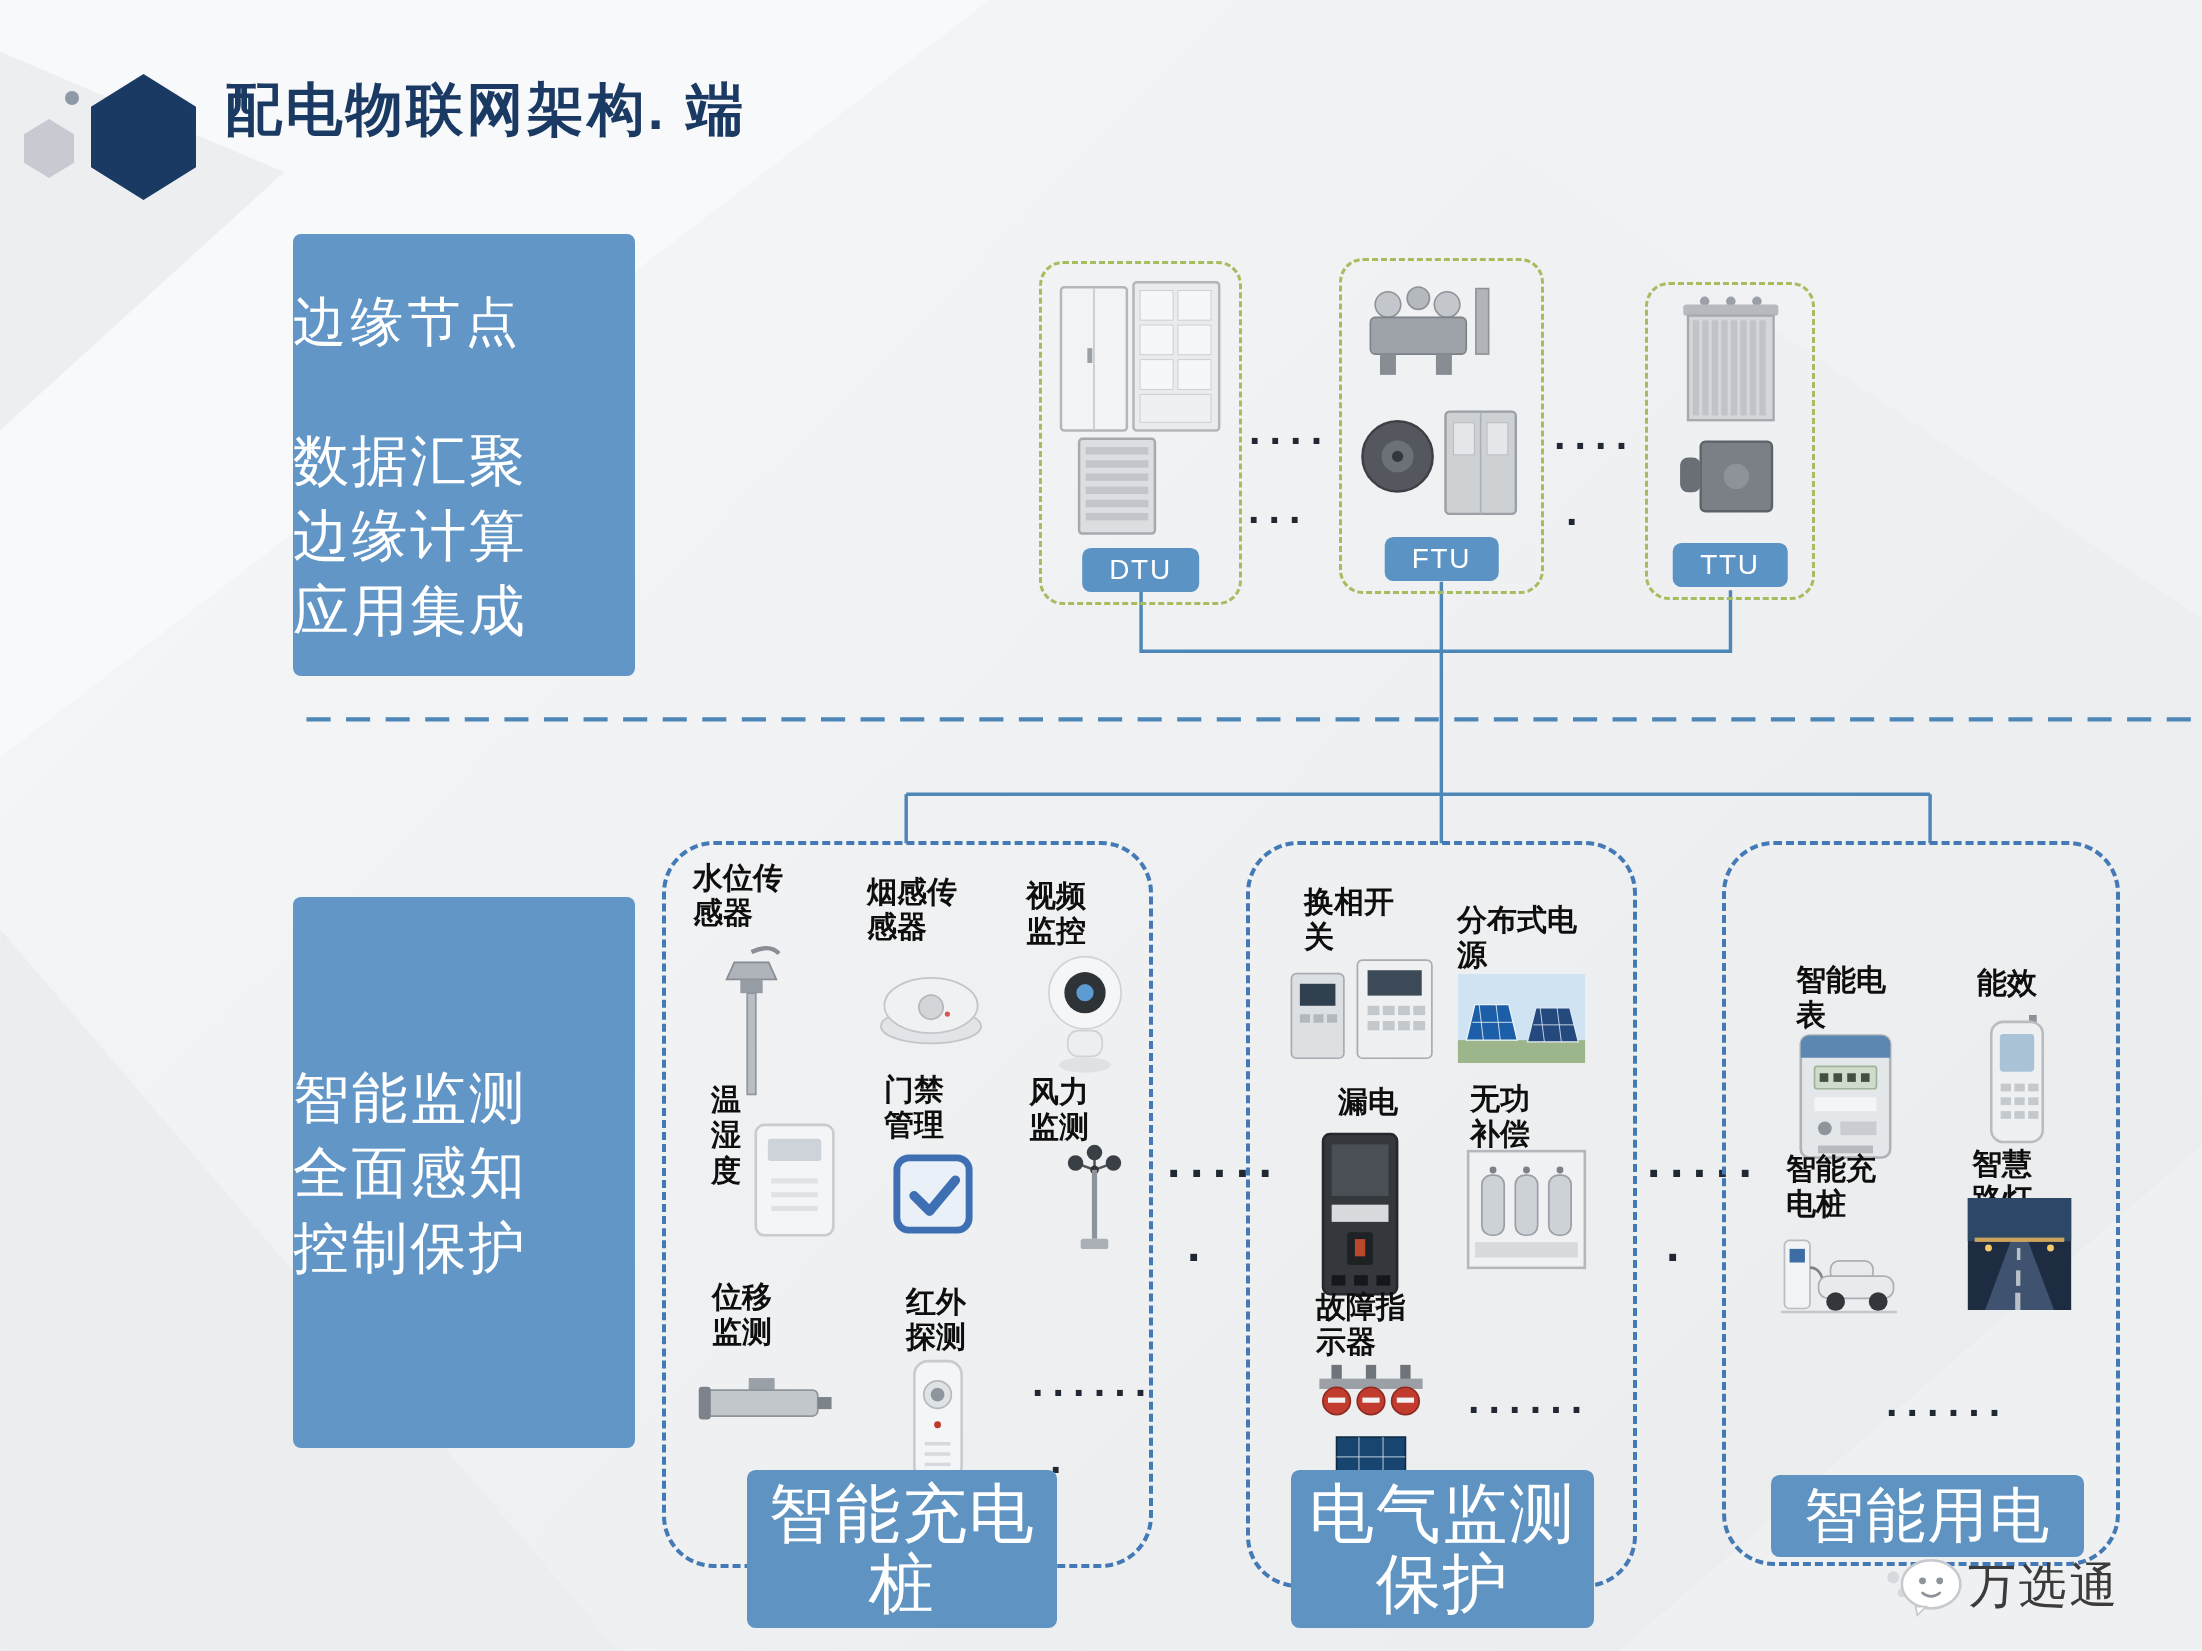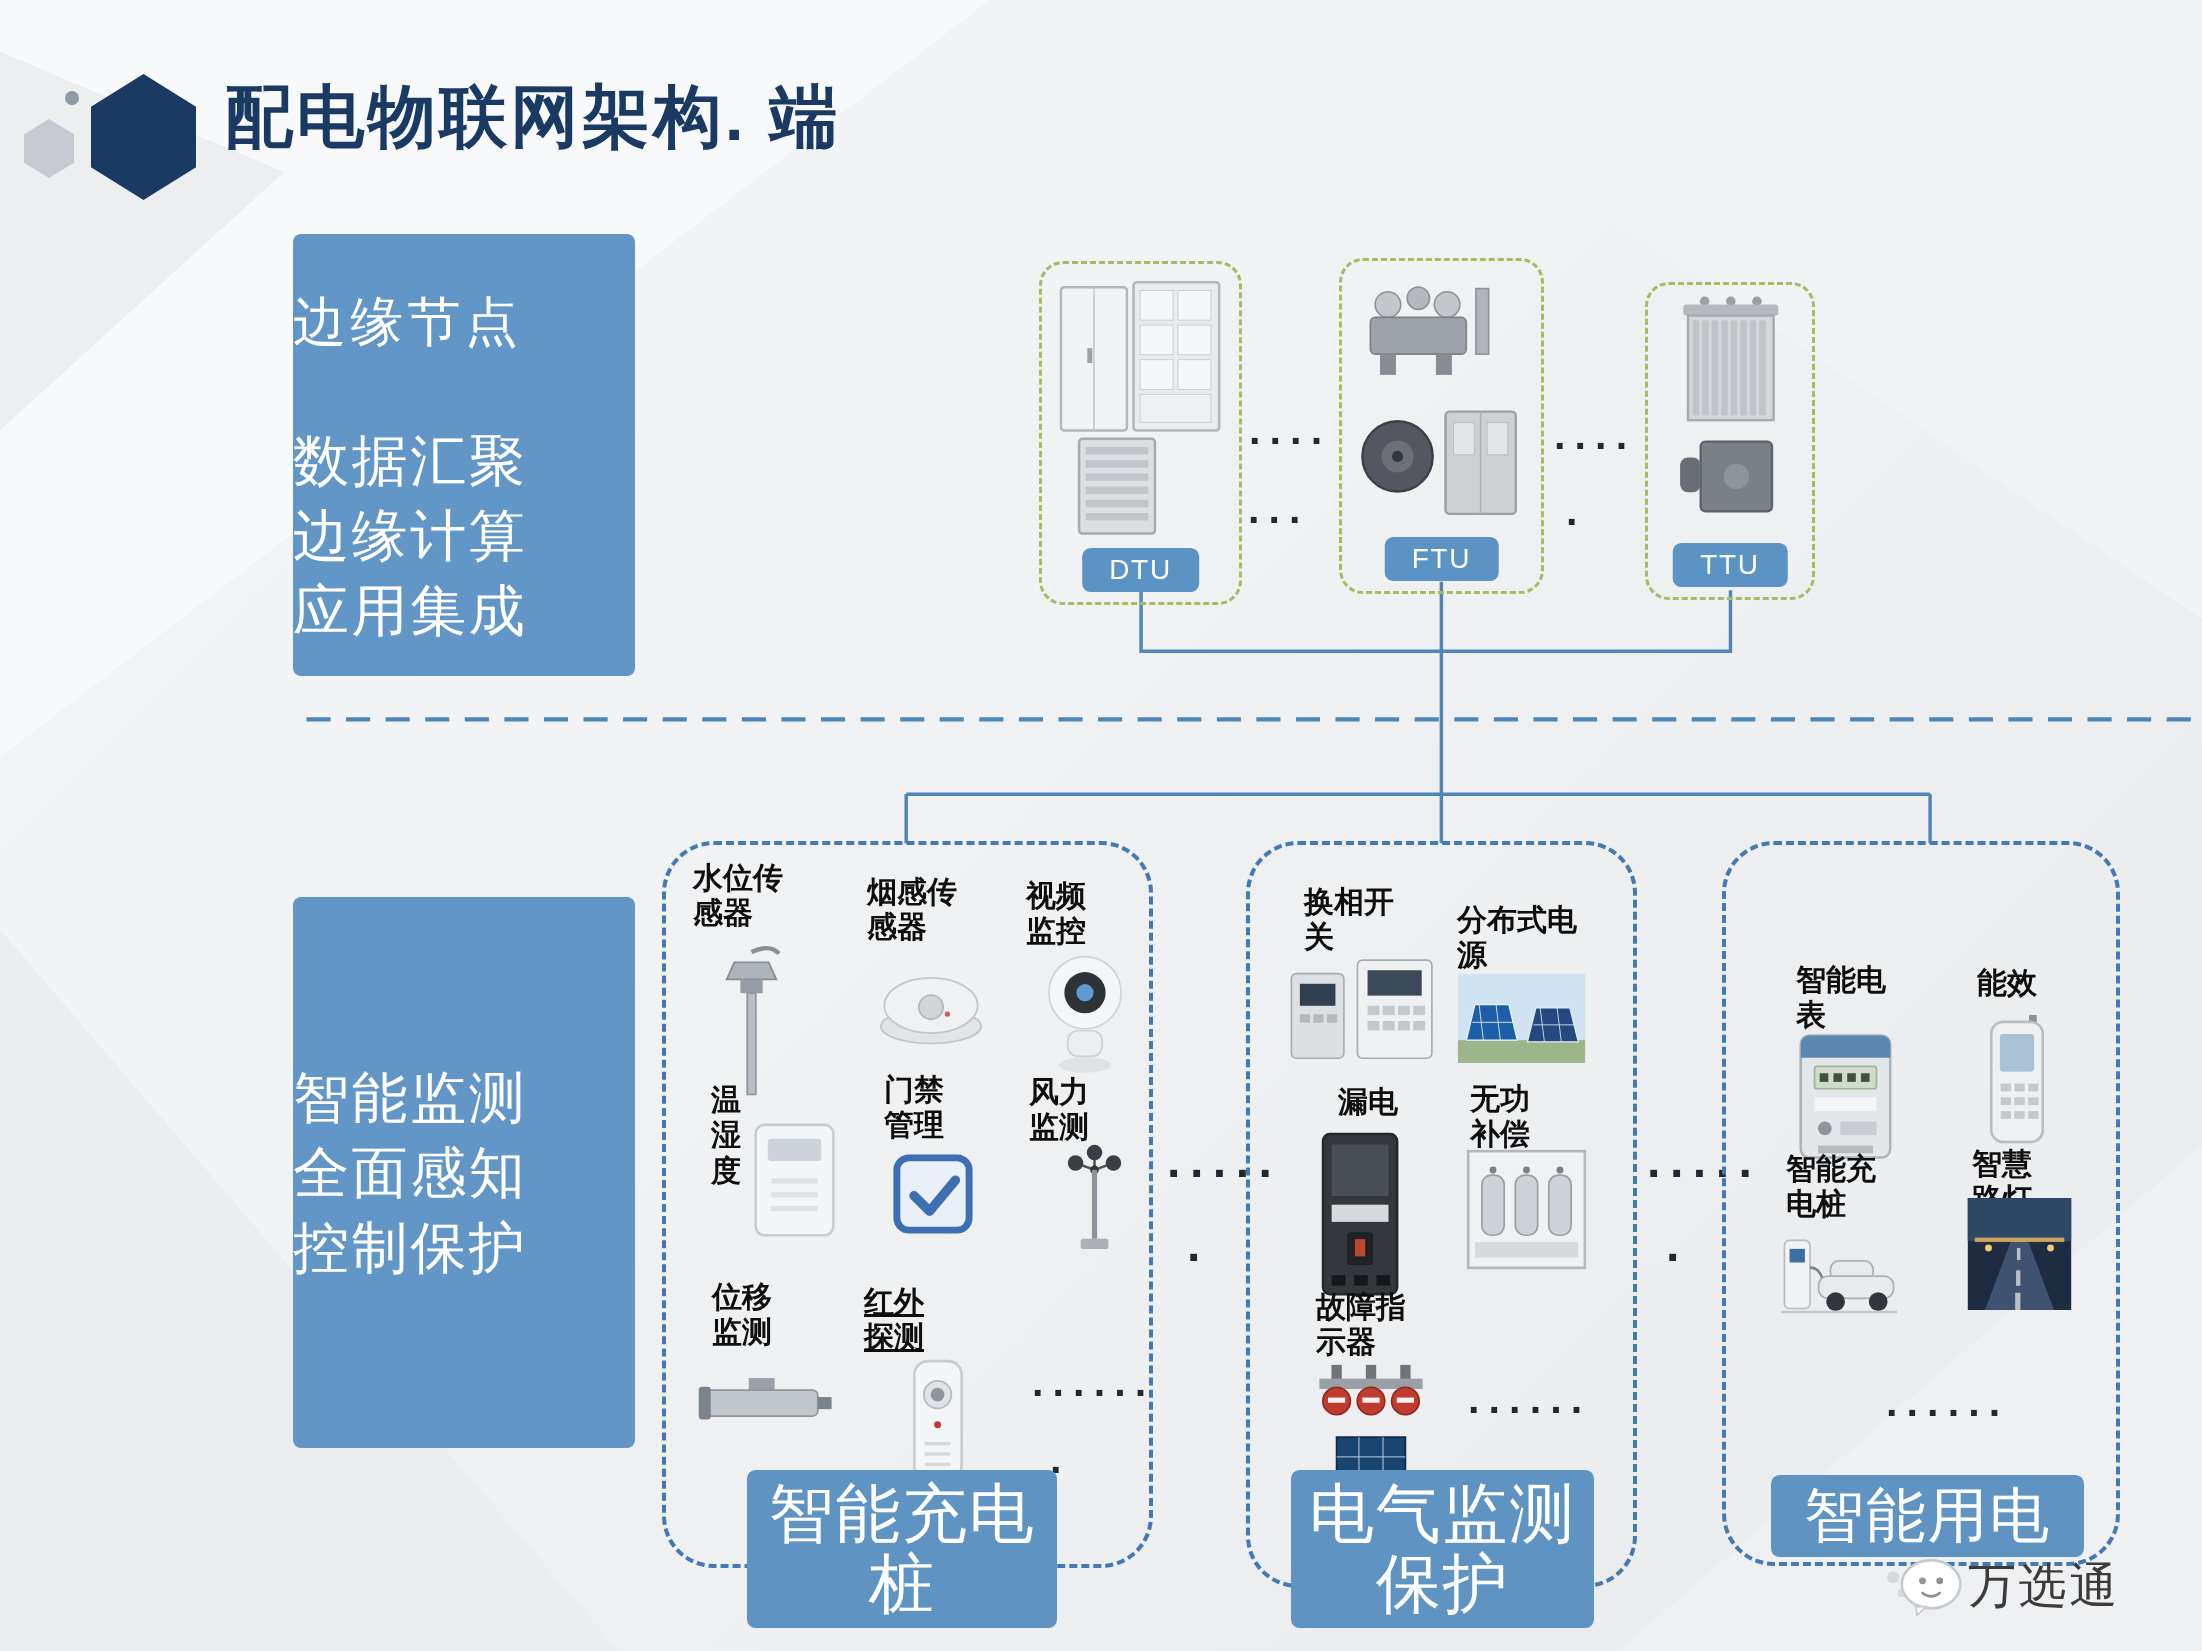--- a/index.html
+++ b/index.html
@@ -7,21 +7,21 @@
   body { font-family:"Liberation Sans","DejaVu Sans",sans-serif; }
   .canvas { position:relative; width:2203px; height:1652px; overflow:hidden;
             background:linear-gradient(135deg,#f6f7f8 0%,#eef0f1 55%,#e9ebed 100%); }
   svg { display:block; }
 
   
   .hex { position:absolute; clip-path:polygon(50% 0,100% 26%,100% 74%,50% 100%,0 74%,0 26%); }
   .hex-main { left:91px; top:74px; width:105px; height:126px; background:#1b3a63; }
   .hex-small { left:24px; top:119px; width:50px; height:59px; background:#c7cbd1; }
   .dot-decor { position:absolute; left:65px; top:91px; width:13.8px; height:13.8px; border-radius:50%; background:#8d99a6; }
-  .page-title { position:absolute; left:225px; top:72px; font-size:68px; font-weight:800;
+  .page-title { position:absolute; left:225px; top:72px; font-size:57px; font-weight:800;
                 color:#1b3a63; letter-spacing:3.4px; white-space:nowrap; }
 
   
   .blue-panel { position:absolute; background:#6296c6; border-radius:8px; color:#ffffff; text-align:left; z-index:2; }
   .panel-title { font-size:53px; letter-spacing:4.3px; }
   .panel-lines { font-size:56px; letter-spacing:2.6px; line-height:1.34; }
   .edge-panel { left:293px; top:234px; width:342px; height:442px; padding-top:53px; }
   .edge-panel .panel-lines { margin-top:64px; }
   .perc-panel { left:293px; top:897px; width:342px; height:551px; padding-top:91px; }
   .perc-panel .panel-lines { margin-top:72px; }
@@ -246,21 +246,21 @@
   <div class="itemlbl" style="left:712px;top:1279px;width:65px;">位移监测</div>
   <div class="icon" style="left:697px;top:1366px;width:138px;height:69px;">
     <svg viewBox="0 0 160 80">
         <rect x="60" y="14" width="30" height="14" fill="#9aa0a7"></rect>
       <rect x="10" y="28" width="130" height="30" rx="6" fill="#c2c7cc" stroke="#8f959b" stroke-width="2"></rect>
       <rect x="2" y="24" width="14" height="38" rx="4" fill="#7d838a"></rect>
       <rect x="140" y="36" width="16" height="14" fill="#7d838a"></rect>
       </svg>
   </div>
 
-  <div class="itemlbl" style="left:864px;top:1284px;width:65px;text-decoration:underline;">红外探测</div>
+  <div class="itemlbl" style="left:906px;top:1284px;width:65px;">红外探测</div>
   <div class="icon" style="left:897px;top:1356px;width:82px;height:129px;">
     <svg viewBox="0 0 95 150">
         <rect x="20" y="6" width="55" height="138" rx="16" fill="#f4f5f6" stroke="#c8ccd0" stroke-width="3"></rect>
       <circle cx="47" cy="45" r="16" fill="#dfe3e6" stroke="#b5bac0" stroke-width="2"></circle>
         <circle cx="47" cy="45" r="8" fill="#8e959d"></circle>
       <circle cx="47" cy="80" r="4" fill="#c0392b"></circle>
       <rect x="32" y="100" width="30" height="4" fill="#d6dade"></rect>
         <rect x="32" y="112" width="30" height="4" fill="#d6dade"></rect>
       <rect x="32" y="124" width="30" height="4" fill="#d6dade"></rect>
       </svg>

